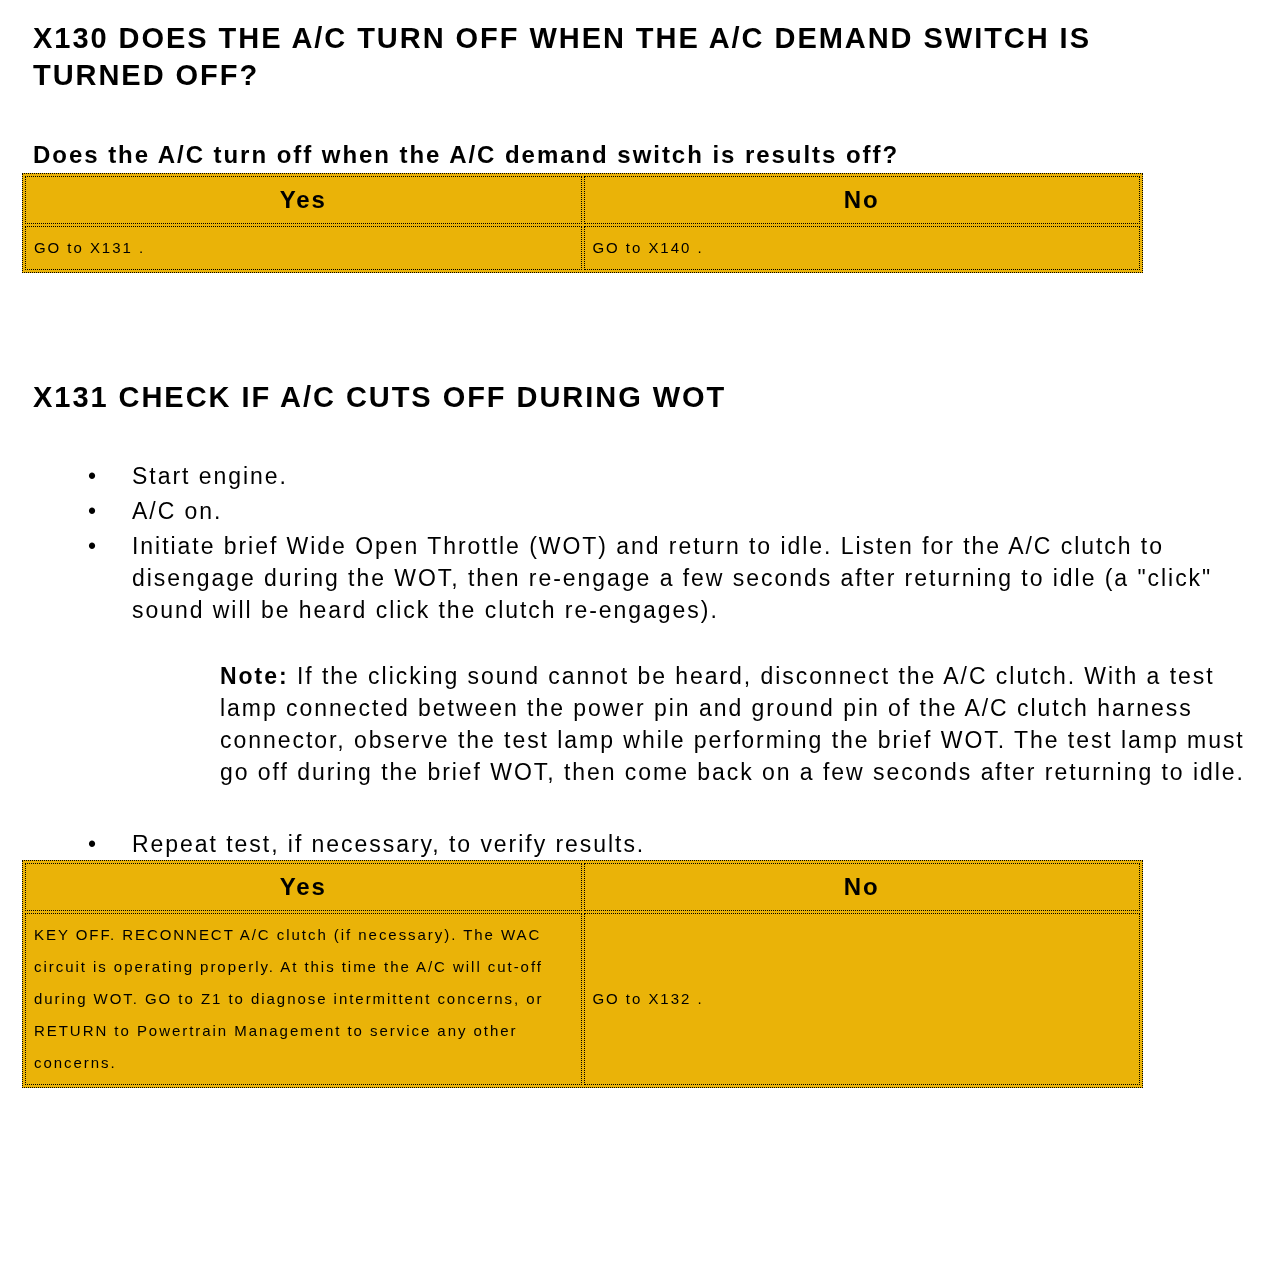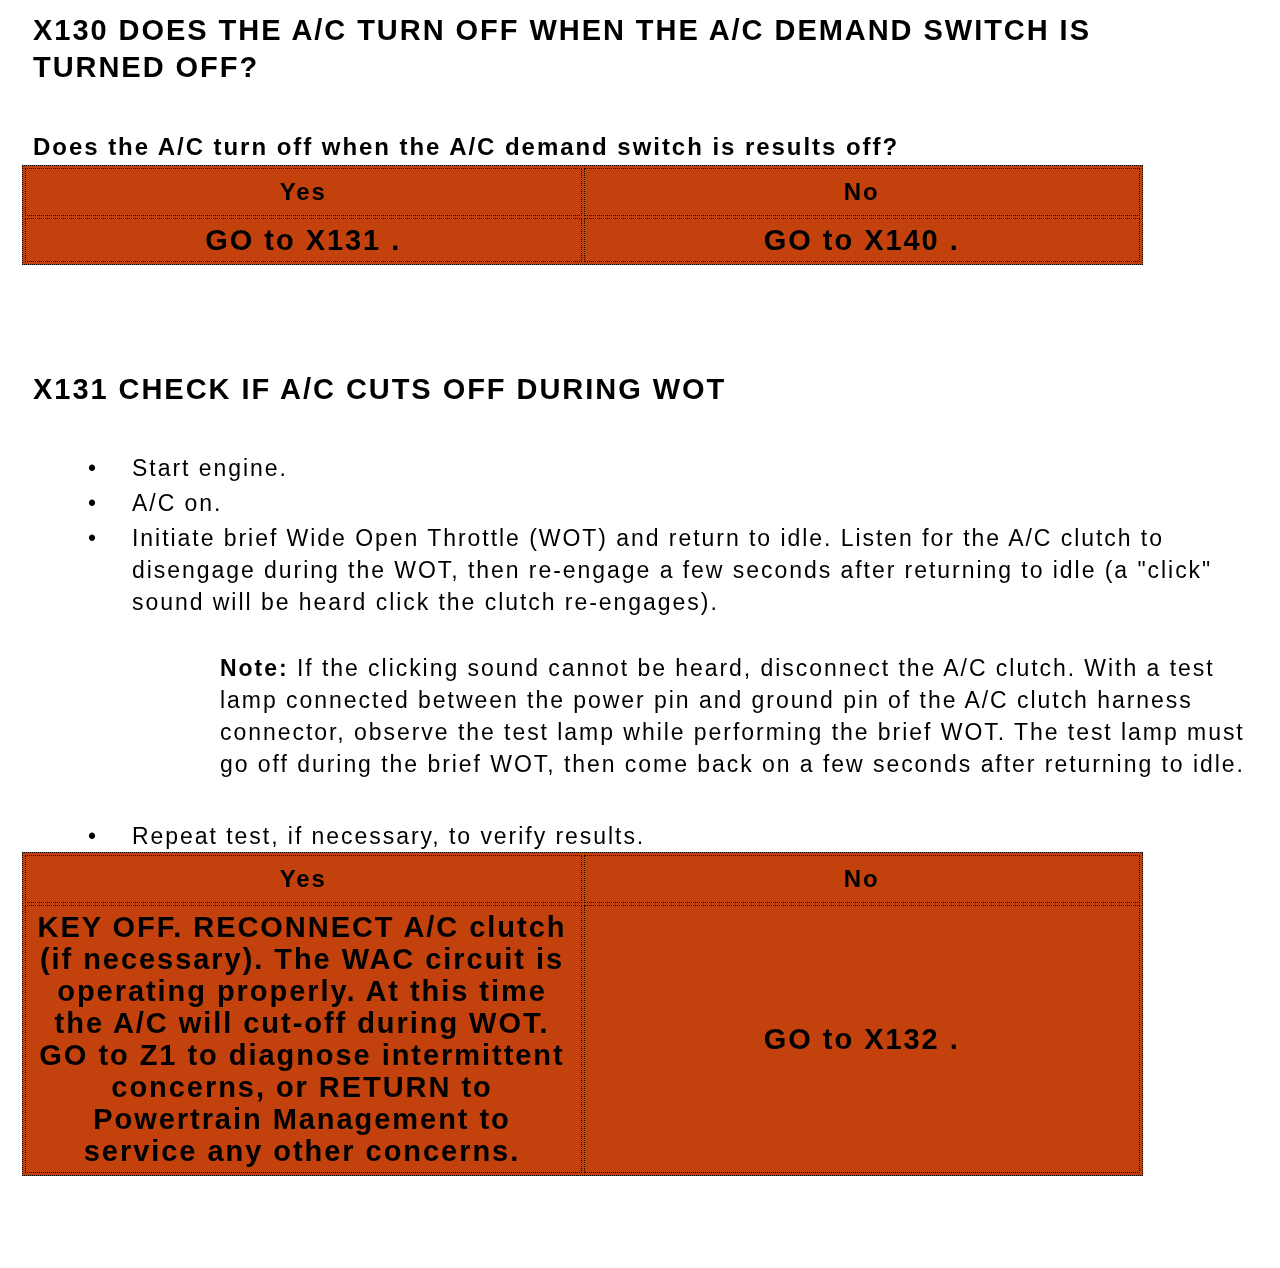--- a/index.html
+++ b/index.html
@@ -9,21 +9,21 @@
     color: #000000;
   }
   body {
     width: 1280px;
     height: 1268px;
     overflow: hidden;
     font-family: "Liberation Sans", sans-serif;
     font-size: 23px;
     letter-spacing: 0.085em;
   }
-  .doc { padding-top: 12px; }
+  .doc { padding-top: 20px; }
 
   .heading {
     font-size: 29px;
     font-weight: bold;
     line-height: 37px;
     margin: 0 0 0 33px;
     max-width: 1190px;
   }
   .heading.second { margin-top: 106px; }
 
@@ -37,36 +37,36 @@
   .question.first { margin-top: 46px; margin-bottom: 3px; }
   .question.second { margin-top: 36px; margin-bottom: 0; }
 
   table.decision {
     width: 1121px;
     margin-left: 22px;
     border-collapse: separate;
     border-spacing: 2px;
     border: 1px dotted #000000;
     table-layout: fixed;
-    background: #c2410c;
+    background: #eab308;
   }
   table.decision th {
     width: 50%;
     border: 1px dotted #000000;
     font-size: 24px;
     font-weight: bold;
     text-align: center;
     line-height: 30px;
     padding: 8px 4px;
   }
   table.decision td {
     border: 1px dotted #000000;
-    font-size: 29px;
-    font-weight: bold;
-    text-align: center;
+    font-size: 15px;
+    font-weight: normal;
+    text-align: left;
     vertical-align: middle;
     line-height: 32px;
     padding: 5px 8px;
   }
   table.decision td .cell-text { max-width: 536px; }
 
   .bullets { margin: 44px 0 0 88px; }
   .li {
     display: flex;
     line-height: 32px;

